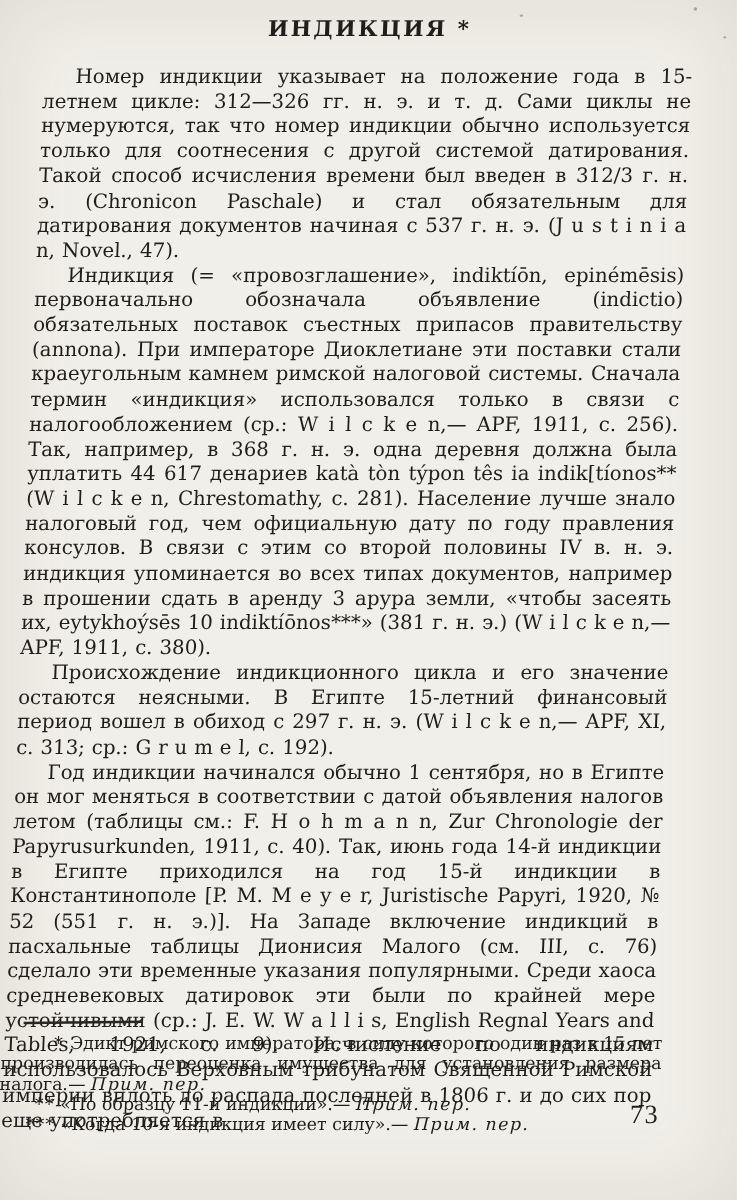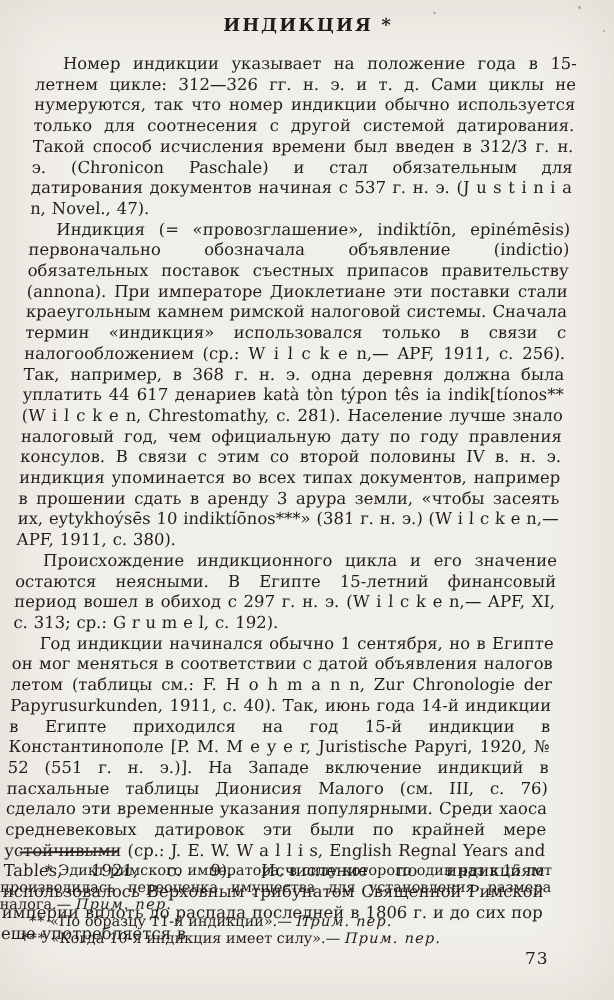--- a/index.html
+++ b/index.html
@@ -64,23 +64,24 @@
     text-align: justify;
   }
   .fn-1 { text-indent: 44px; }
   .fn-2 { text-indent: 30px; }
   .fn-3 { text-indent: 23px; }
   .fn-marker { letter-spacing: 1px; }
   .fn i { letter-spacing: 1.2px; }
   .page-number {
     position: absolute;
     left: 525px;
-    top: 948px;
-    font-size: 17px;
+    top: 916px;
+    font-size: 22px;
     letter-spacing: 1px;
+    font-family: Liberation Serif, serif;
   }
   .speckle {
     position: absolute;
     border-radius: 50%;
     background: rgba(70, 62, 50, 0.38);
   }
   .sp1 { left: 433px; top: 12px;  width: 3px; height: 2px; }
   .sp2 { left: 578px; top: 6px;   width: 3px; height: 3px; }
   .sp3 { left: 603px; top: 30px;  width: 2px; height: 2px; }
   .sp4 { left: 500px; top: 886px; width: 2px; height: 2px; }

